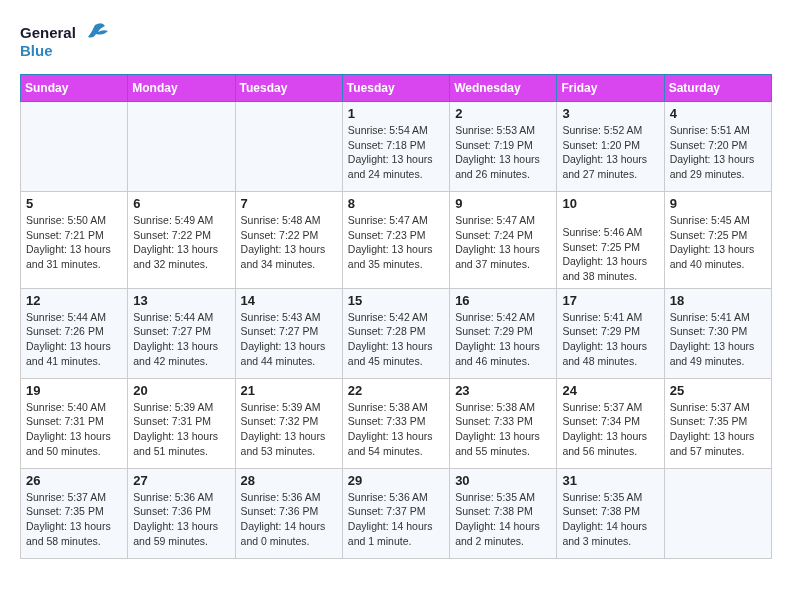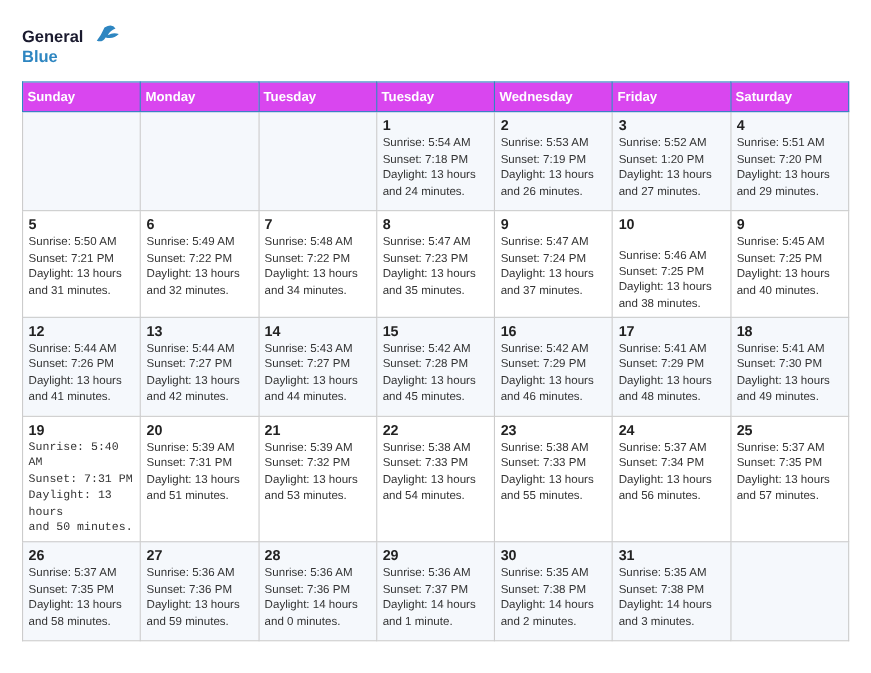--- a/index.html
+++ b/index.html
@@ -245,21 +245,21 @@
           <span class="day-num">18</span>
           <div class="cell-content" style="white-space: pre-line;">Sunrise: 5:41 AM
 Sunset: 7:30 PM
 Daylight: 13 hours
 and 49 minutes.</div>
         </td>
       </tr>
       <tr>
         <td>
           <span class="day-num">19</span>
-          <div class="cell-content" style="white-space: pre-line; font-family: Liberation Mono, monospace;">Sunrise: 5:40 AM
+          <div class="cell-content" style="white-space: pre-line;">Sunrise: 5:40 AM
 Sunset: 7:31 PM
 Daylight: 13 hours
 and 50 minutes.</div>
         </td>
         <td>
           <span class="day-num">20</span>
           <div class="cell-content" style="white-space: pre-line;">Sunrise: 5:39 AM
 Sunset: 7:31 PM
 Daylight: 13 hours
 and 51 minutes.</div>

